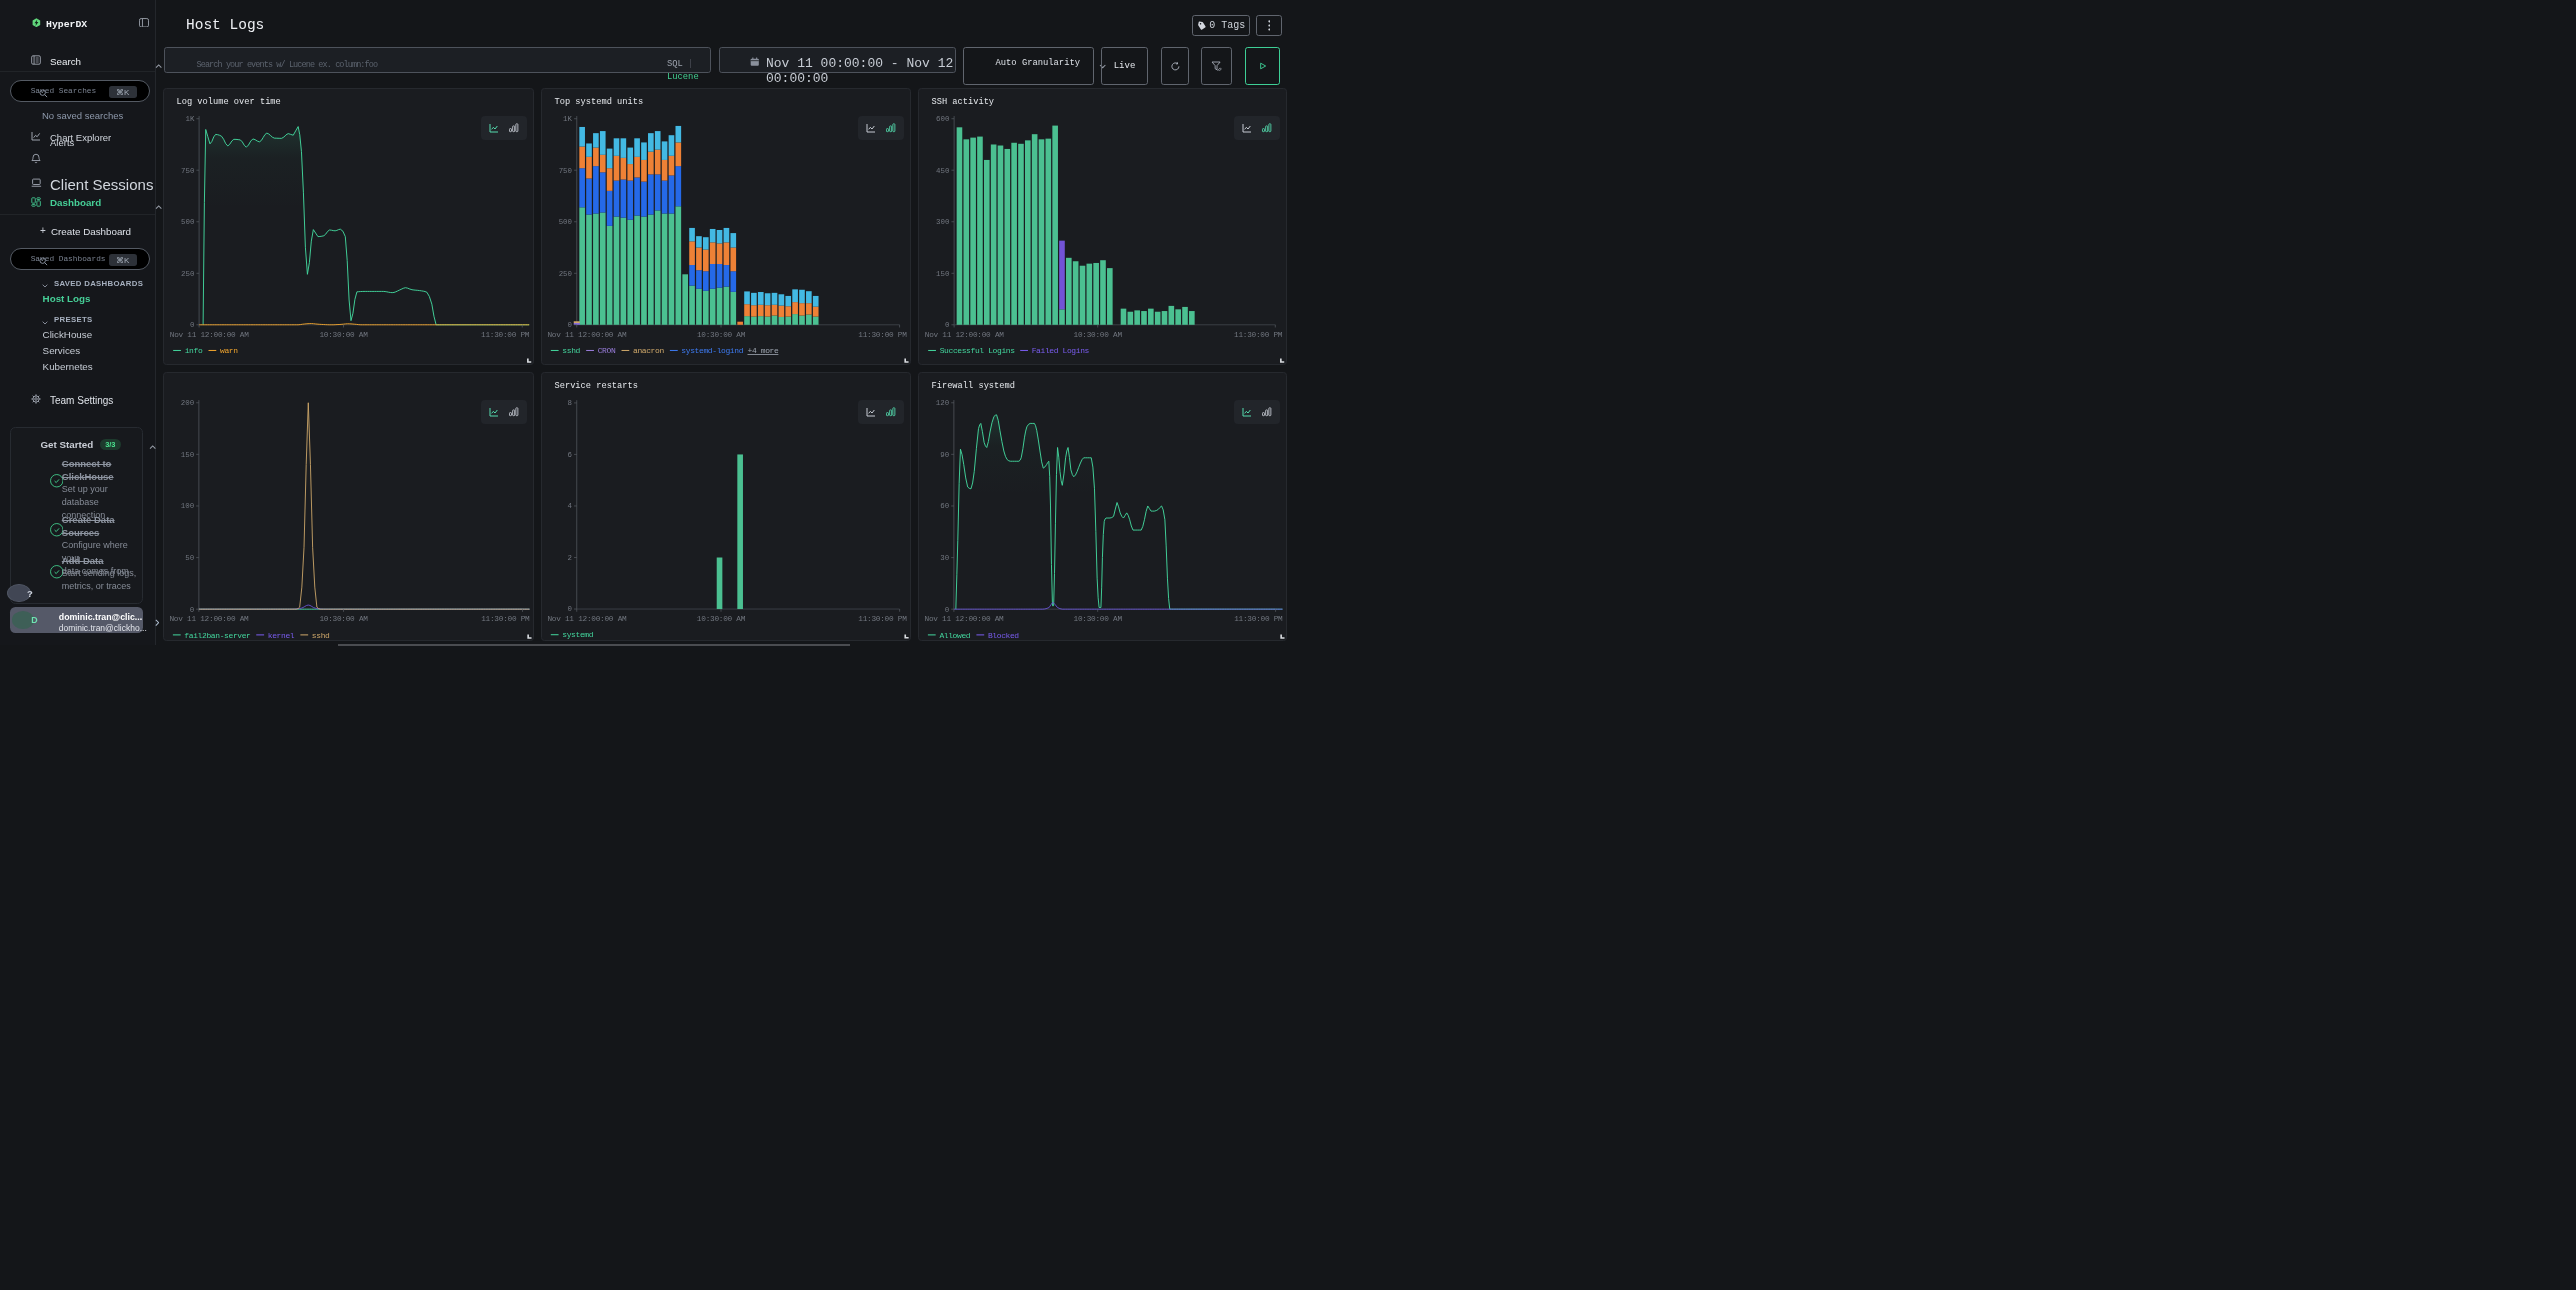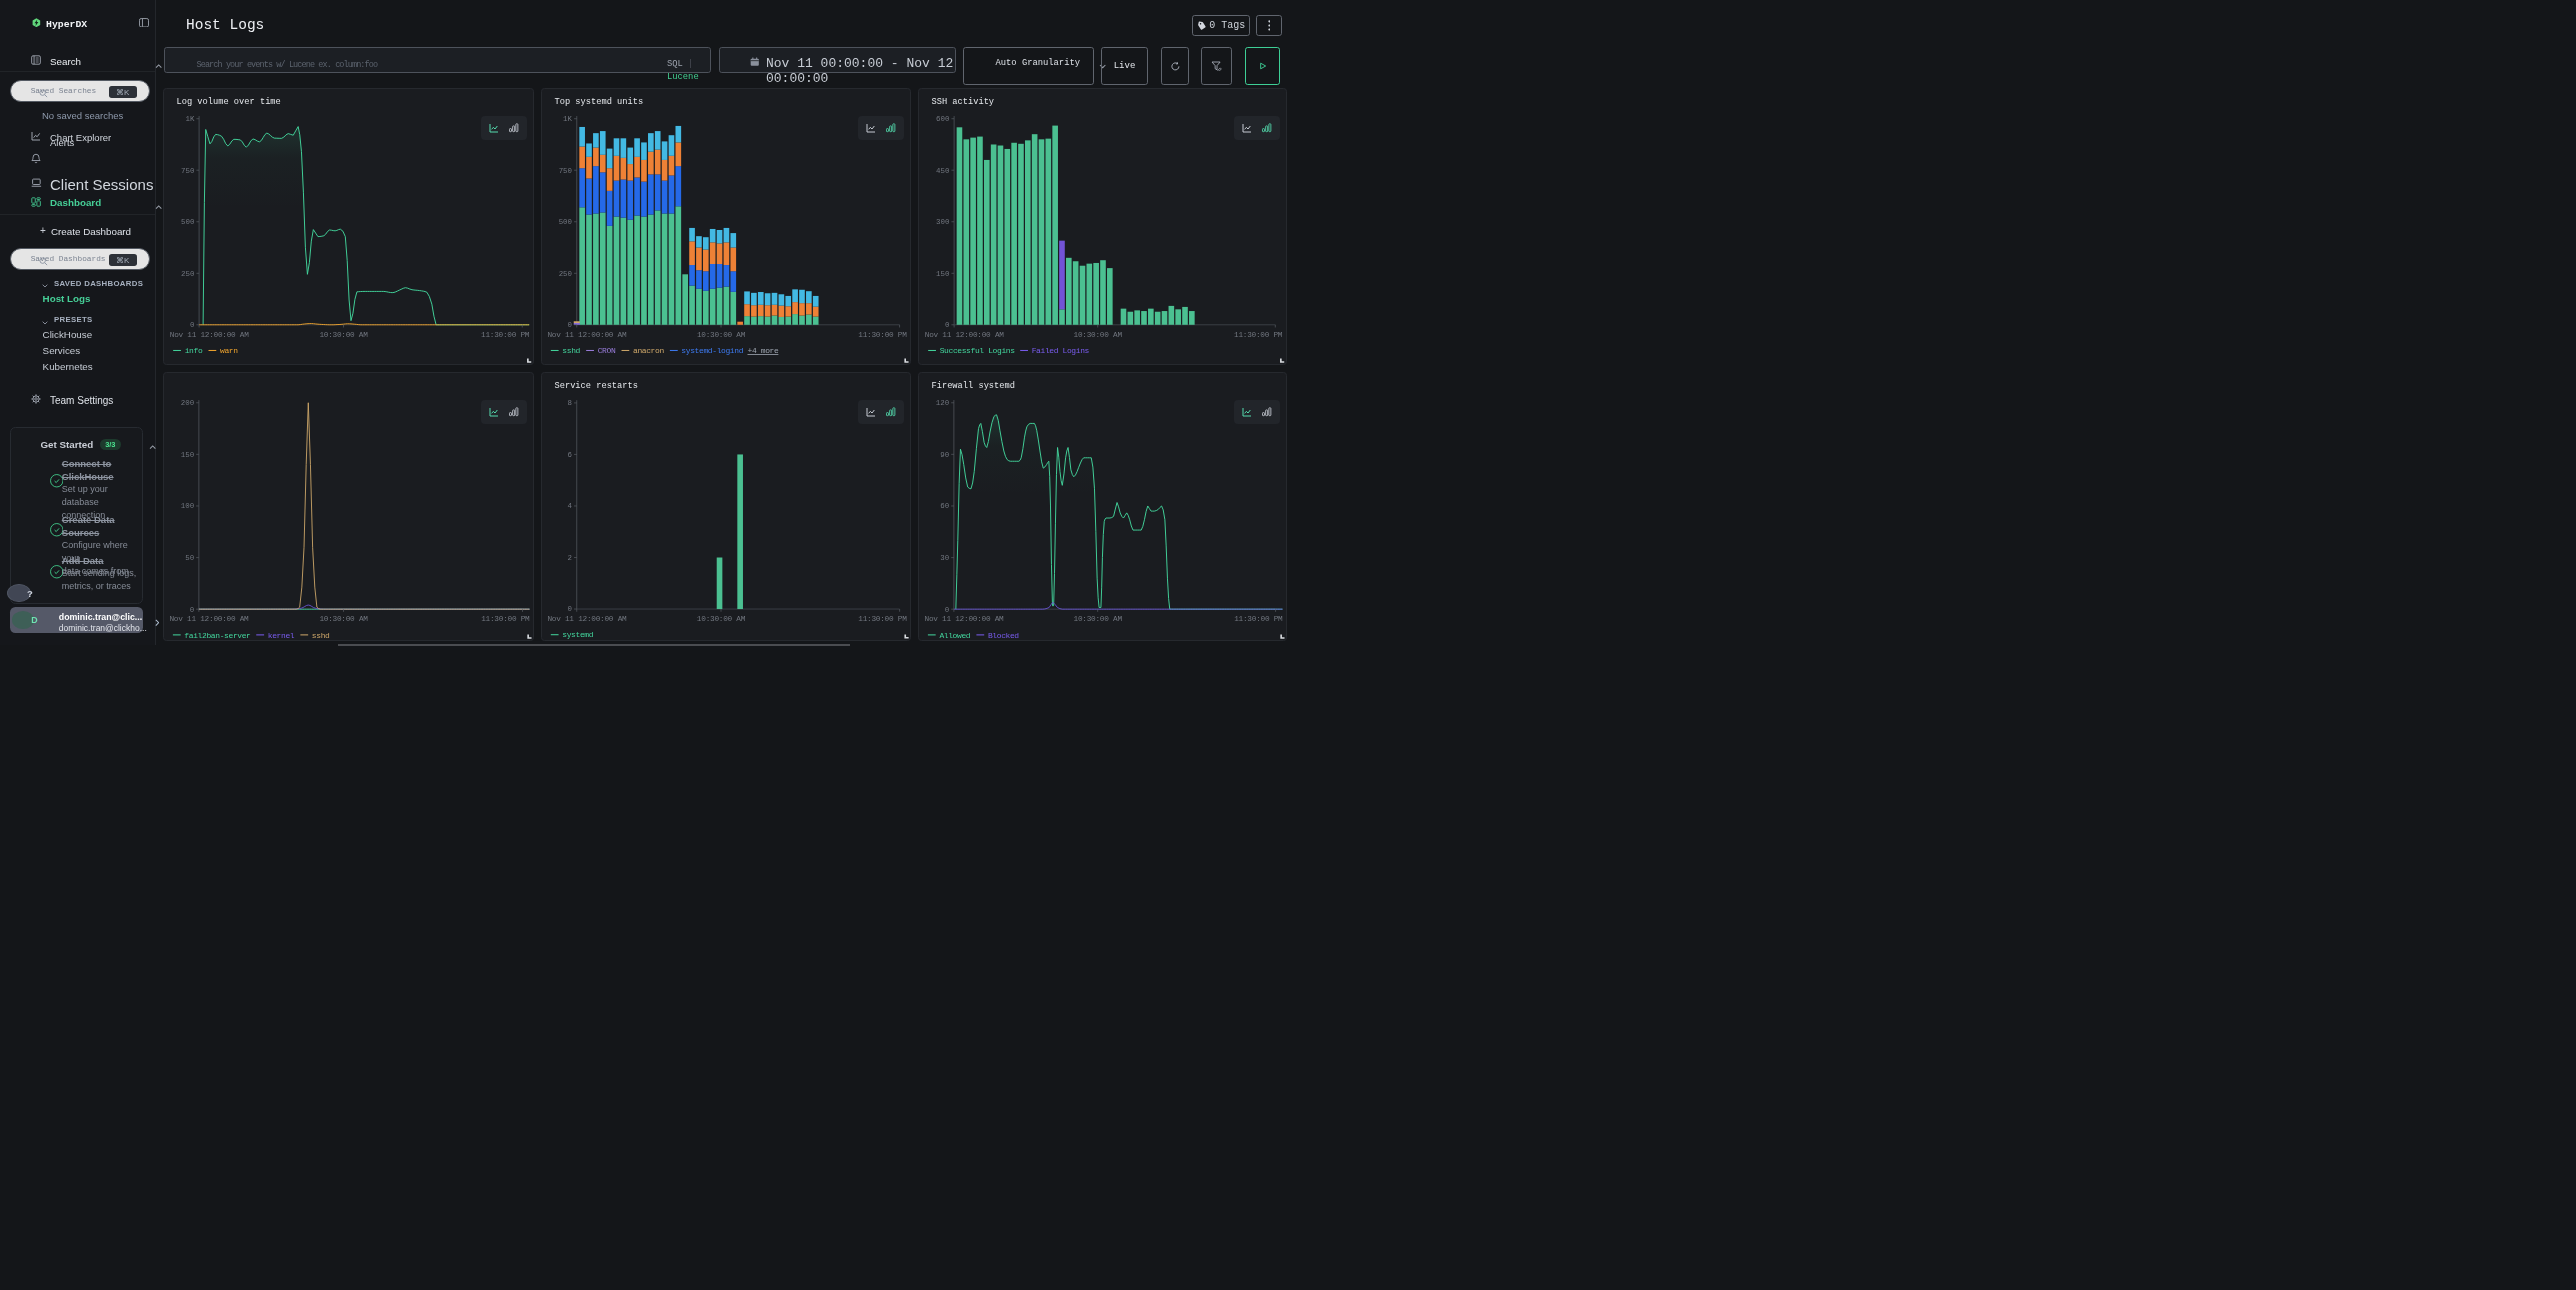--- a/index.html
+++ b/index.html
@@ -3,21 +3,21 @@
 <style>
 * { margin:0; padding:0; box-sizing:border-box; }
 html,body { width:1288px; height:645px; overflow:hidden; background:#141619;
   font-family:"Liberation Sans", sans-serif; }
 .abs { position:absolute;padding-left:22px; }
 #sidebar { position:absolute; left:0; top:0; width:156px; height:645px;
   background:#15171b; border-right:0.7px solid #24272c; }
 .mono { font-family:"Liberation Mono", monospace; }
 .sep { position:absolute; left:0; width:155px; height:0.7px; background:#212428; }
 .pill { position:absolute; left:9.7px; width:140px; height:22px; border:0.7px solid #545a63;
-  border-radius:11px; background:#e5e5e5; }
+  border-radius:11px; background:#000000; }
 .pill .ph { position:absolute; left:20px; top:6px; font-family:"Liberation Mono", monospace;
   font-size:7.8px; color:#7b8391; }
 .pill .kbd { position:absolute; left:98px; top:5px; width:28px; height:12px; background:#2d3138;
   border-radius:2.7px; font-size:8px; color:#a6aeba; font-family:"Liberation Sans",sans-serif;
   display:flex; align-items:center; justify-content:center; }
 .panel { position:absolute; background:#1a1c20; border:0.7px solid #26292e; border-radius:3.4px; }
 .ptitle { position:absolute; left:12.5px; top:8px; font-family:"Liberation Mono", monospace;
   font-size:8.7px; color:#e6e9ed; }
 .toggle { position:absolute; width:46px; height:24px; background:#22252a; border-radius:4px;
   display:flex; align-items:center; padding-left:8px; }

